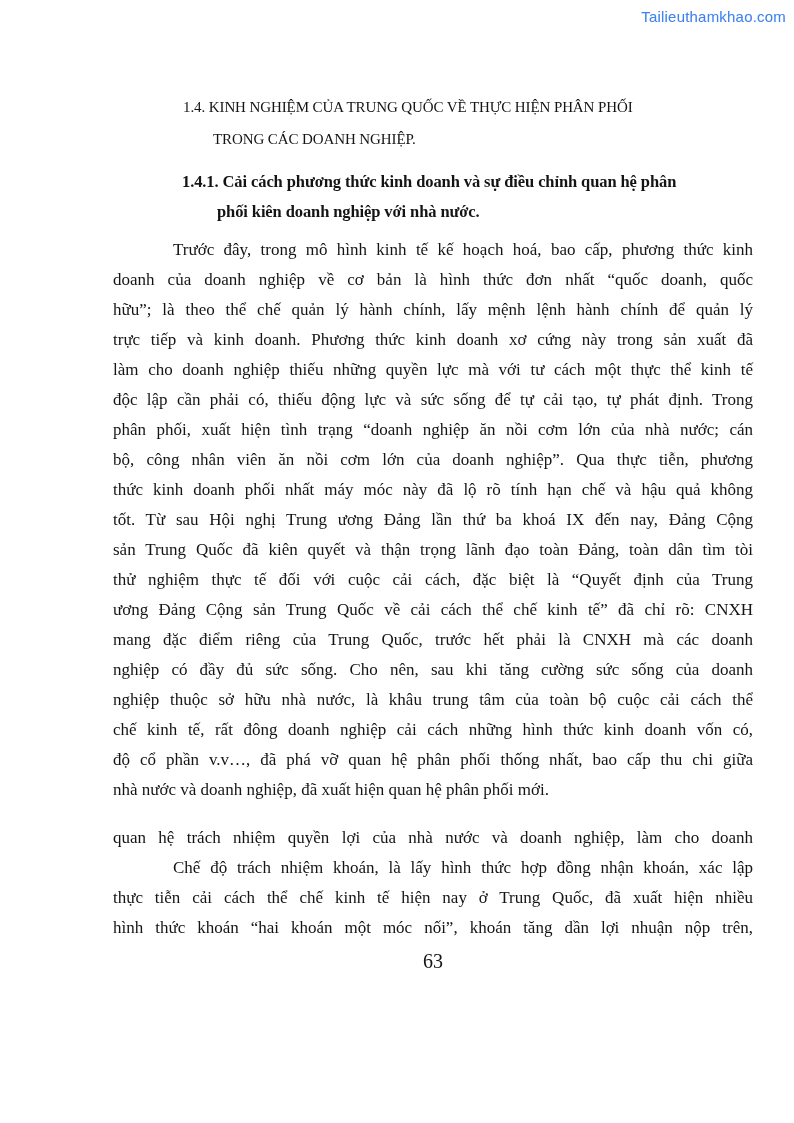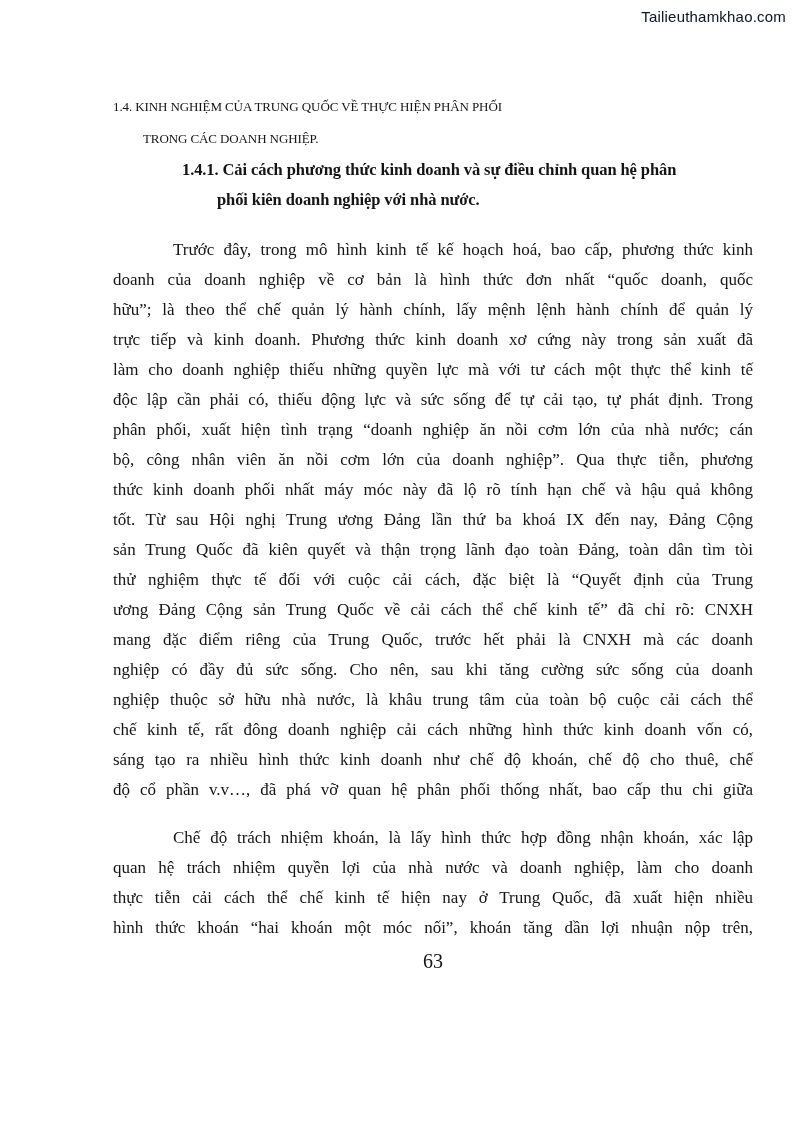--- a/index.html
+++ b/index.html
@@ -12,53 +12,54 @@
     overflow: hidden;
     font-family: "Liberation Serif", "DejaVu Serif", serif;
     color: #141414;
   }
   .watermark {
     position: absolute;
     top: 8px;
     right: 8px;
     font-family: "Liberation Sans", "DejaVu Sans", sans-serif;
     font-size: 15px;
-    color: #0f172a;
+    color: #3b82f6;
     text-shadow: 1px 1px 0 #ffffff, 0 0 1px #d8d8d8;
     letter-spacing: 0.2px;
   }
   .content {
     position: absolute;
     left: 113px;
     top: 0;
     width: 640px;
     padding-top: 91px;
     font-size: 17px;
   }
   
   .h1 {
-    font-size: 13px;
+    margin-left: 70px;
+    font-size: 15px;
     line-height: 32px;
     letter-spacing: -0.1px;
   }
   .h1 .hline { white-space: nowrap; }
   .h1 .hline:not(:first-child) { padding-left: 30px; }
   .h2 {
-    margin-top: 0;
+    margin-top: 12px;
     margin-left: 69px;
     font-weight: bold;
     font-size: 16.5px;
     line-height: 30px;
     letter-spacing: -0.1px;
   }
   .h2 .hline { white-space: nowrap; }
   .h2 .hline:not(:first-child) { padding-left: 35px; }
   
   .para { line-height: 30px; }
-  .para.p1 { margin-top: 20px; }
+  .para.p1 { margin-top: 8px; }
   .para.p2 { margin-top: 18px; }
   .bline {
     text-align: justify;
     text-align-last: justify;
   }
   .bline.first { padding-left: 60px; }
   .bline.last { text-align-last: left; }
   
   .pagenum {
     margin-top: 3px;
@@ -97,27 +98,27 @@
         <div class="bline">bộ, công nhân viên ăn nồi cơm lớn của doanh nghiệp”. Qua thực tiễn, phương</div>
         <div class="bline">thức kinh doanh phối nhất máy móc này đã lộ rõ tính hạn chế và hậu quả không</div>
         <div class="bline">tốt. Từ sau Hội nghị Trung ương Đảng lần thứ ba khoá IX đến nay, Đảng Cộng</div>
         <div class="bline">sản Trung Quốc đã kiên quyết và thận trọng lãnh đạo toàn Đảng, toàn dân tìm tòi</div>
         <div class="bline">thử nghiệm thực tế đối với cuộc cải cách, đặc biệt là “Quyết định của Trung</div>
         <div class="bline">ương Đảng Cộng sản Trung Quốc về cải cách thể chế kinh tế” đã chỉ rõ: CNXH</div>
         <div class="bline">mang đặc điểm riêng của Trung Quốc, trước hết phải là CNXH mà các doanh</div>
         <div class="bline">nghiệp có đầy đủ sức sống. Cho nên, sau khi tăng cường sức sống của doanh</div>
         <div class="bline">nghiệp thuộc sở hữu nhà nước, là khâu trung tâm của toàn bộ cuộc cải cách thể</div>
         <div class="bline">chế kinh tế, rất đông doanh nghiệp cải cách những hình thức kinh doanh vốn có,</div>
-        <div class="bline">sáng tạo ra nhiều hình thức kinh doanh như chế độ khoán, chế độ cho thuê, chế</div>
         <div class="bline">độ cổ phần v.v…, đã phá vỡ quan hệ phân phối thống nhất, bao cấp thu chi giữa</div>
+        <div class="bline last">nhà nước và doanh nghiệp, đã xuất hiện quan hệ phân phối mới.</div>
       </div>
 
     <div class="para p2">
+        <div class="bline">quan hệ trách nhiệm quyền lợi của nhà nước và doanh nghiệp, làm cho doanh</div>
         <div class="bline first">Chế độ trách nhiệm khoán, là lấy hình thức hợp đồng nhận khoán, xác lập</div>
-        <div class="bline">quan hệ trách nhiệm quyền lợi của nhà nước và doanh nghiệp, làm cho doanh</div>
         <div class="bline">thực tiễn cải cách thể chế kinh tế hiện nay ở Trung Quốc, đã xuất hiện nhiều</div>
         <div class="bline">hình thức khoán “hai khoán một móc nối”, khoán tăng dần lợi nhuận nộp trên,</div>
       </div>
 
     <div class="pagenum">63</div>
 
   </div>
 </div>
 
 </body></html>

